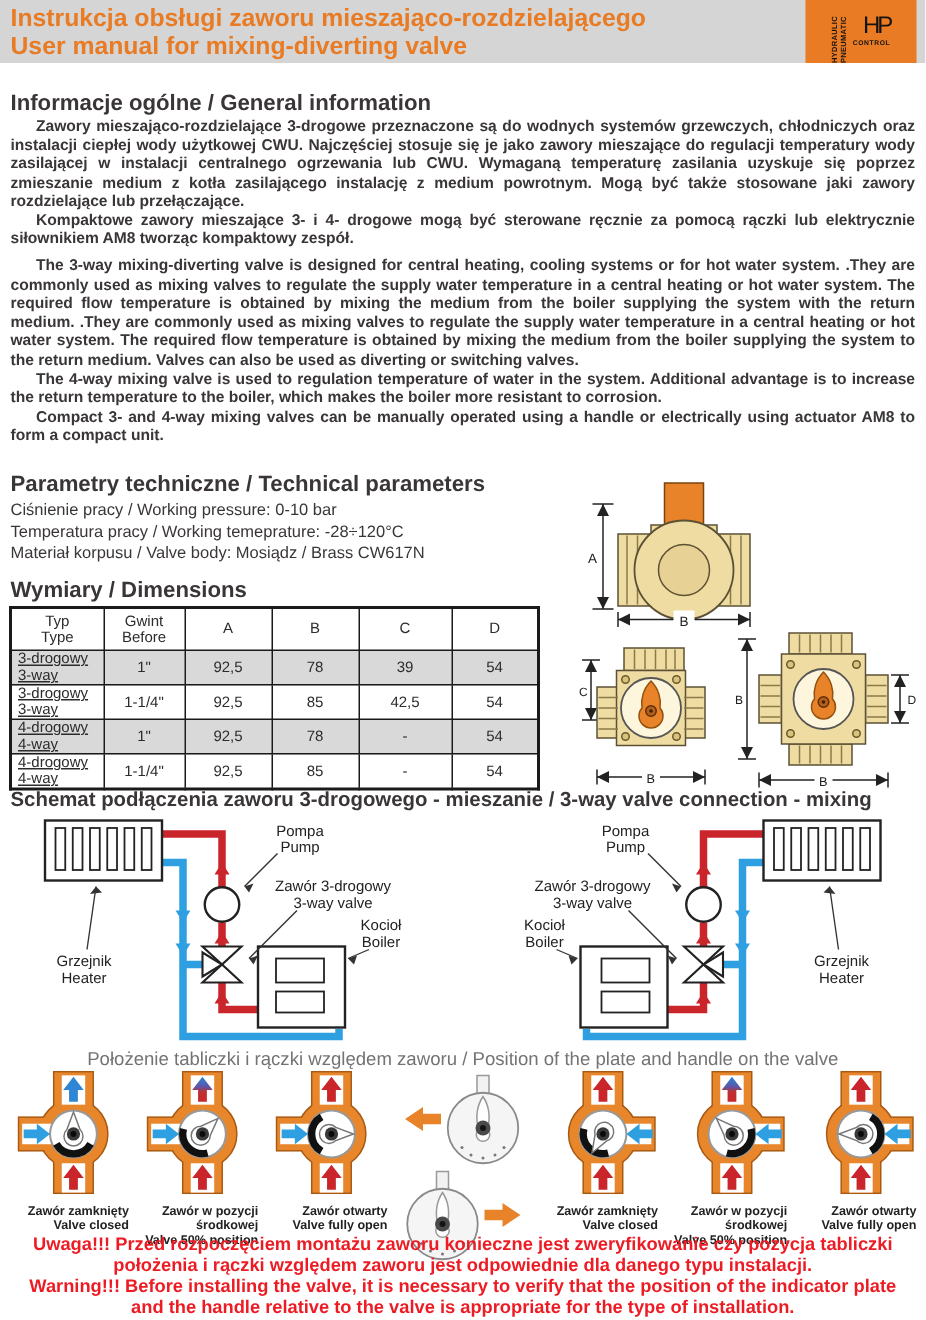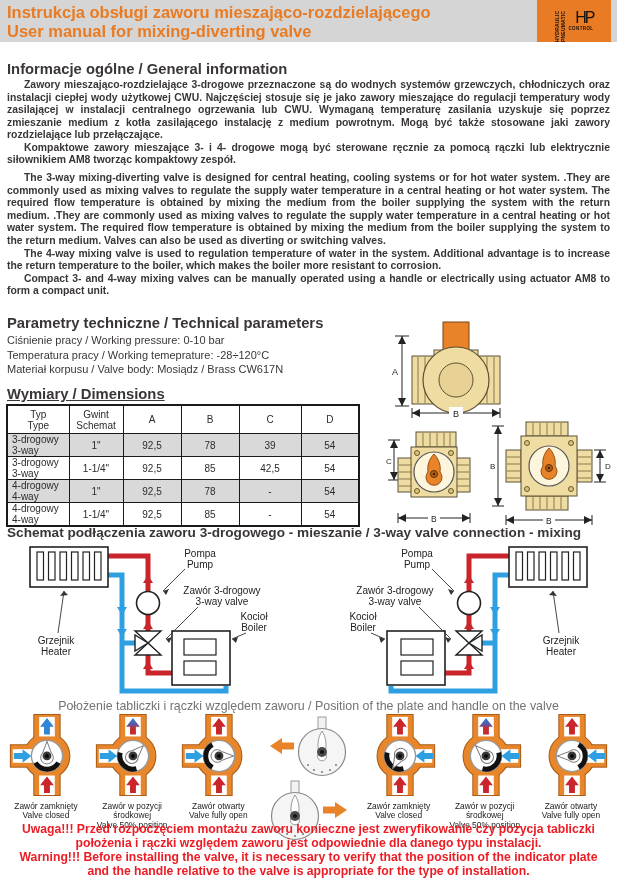--- a/index.html
+++ b/index.html
@@ -15,36 +15,36 @@
   .logo-main{font-size:16px;font-weight:normal;color:#161210;letter-spacing:-2px;line-height:.9;}
   .logo-col{display:flex;flex-direction:column;align-items:flex-end;}
   .logo-sub{font-size:4.5px;font-weight:bold;color:#161210;letter-spacing:.4px;}
   
   .h1{font-size:14.8px;font-weight:bold;color:#3a3637;margin:0 0 2px 0;}
   .sec-general{top:61px;left:7px;width:603px;}
   .para{font-size:10.4px;line-height:1.21;text-align:justify;text-indent:17px;margin:0;color:#3a3637;font-weight:bold;}
   .para-en-first{margin-top:5px;}
   .sec-technical{top:315px;left:7px;width:360px;}
   .tech-line{font-size:11px;line-height:1.32;margin:0;}
-  .sec-dimhead{top:386px;left:7px;text-decoration:underline;}
+  .sec-dimhead{top:386px;left:7px;}
   
   .dim-table{top:404px;left:6px;border-collapse:collapse;border:2px solid #1a1a1a;font-size:10px;color:#2c2c2c;table-layout:fixed;}
   .dim-table th,.dim-table td{border:1px solid #1a1a1a;text-align:center;padding:0 2px;font-weight:normal;line-height:1.1;}
   .dim-table th{height:27px;}
   .dim-table td{height:21px;}
   .col-type{width:62px;} .col-thread{width:54px;} .col-a{width:58px;} .col-b{width:58px;} .col-c{width:62px;} .col-d{width:58px;}
   .row-shade td{background:#d9d9d9;}
-  .cell-type{text-align:left !important;padding-left:4px !important;}
+  .cell-type{text-align:left !important;padding-left:4px !important;text-decoration:underline;}
   
   .drawings{top:312px;left:386px;width:231px;height:216px;}
   .schem-head{top:525px;left:7px;font-size:13.6px;}
   .piping{top:545px;left:0;width:617px;display:flex;justify-content:space-between;}
   .pos-head{top:699px;left:0;width:617px;text-align:center;font-size:12.4px;color:#737373;}
   .pos-row{top:713px;left:6px;width:605px;display:flex;justify-content:space-between;align-items:flex-start;}
-  figure{margin:0;padding:0;text-align:center;width:80px;}
+  figure{margin:0;padding:0;text-align:right;width:80px;font-weight:bold;}
   figcaption{font-size:8.4px;line-height:1.12;color:#222;margin-top:1px;}
   .plates{width:88px;display:flex;flex-direction:column;align-items:center;gap:2px;padding-top:2px;}
   .plate-line{display:flex;align-items:center;gap:1px;}
   .warning{top:822px;left:8px;width:601px;text-align:center;color:#ed1c24;font-weight:bold;font-size:12.2px;line-height:1.16;}
   .warning p{margin:0;}
   svg text{font-family:"Liberation Sans","DejaVu Sans",sans-serif;}
 </style>
 </head>
 <body>
 
@@ -98,21 +98,21 @@
       <col class="col-type">
       <col class="col-thread">
       <col class="col-a">
       <col class="col-b">
       <col class="col-c">
       <col class="col-d">
     </colgroup>
   <tbody>
       <tr>
     <th><span>Typ</span><br><span>Type</span></th>
-    <th><span>Gwint</span><br><span>Schemat</span></th>
+    <th><span>Gwint</span><br><span>Before</span></th>
     <th>A</th>
     <th>B</th>
     <th>C</th>
     <th>D</th>
   </tr>
   <tr class="row-shade">
     <td class="cell-type"><span>3-drogowy</span><br><span>3-way</span></td>
     <td>1"</td>
     <td>92,5</td>
     <td>78</td>

